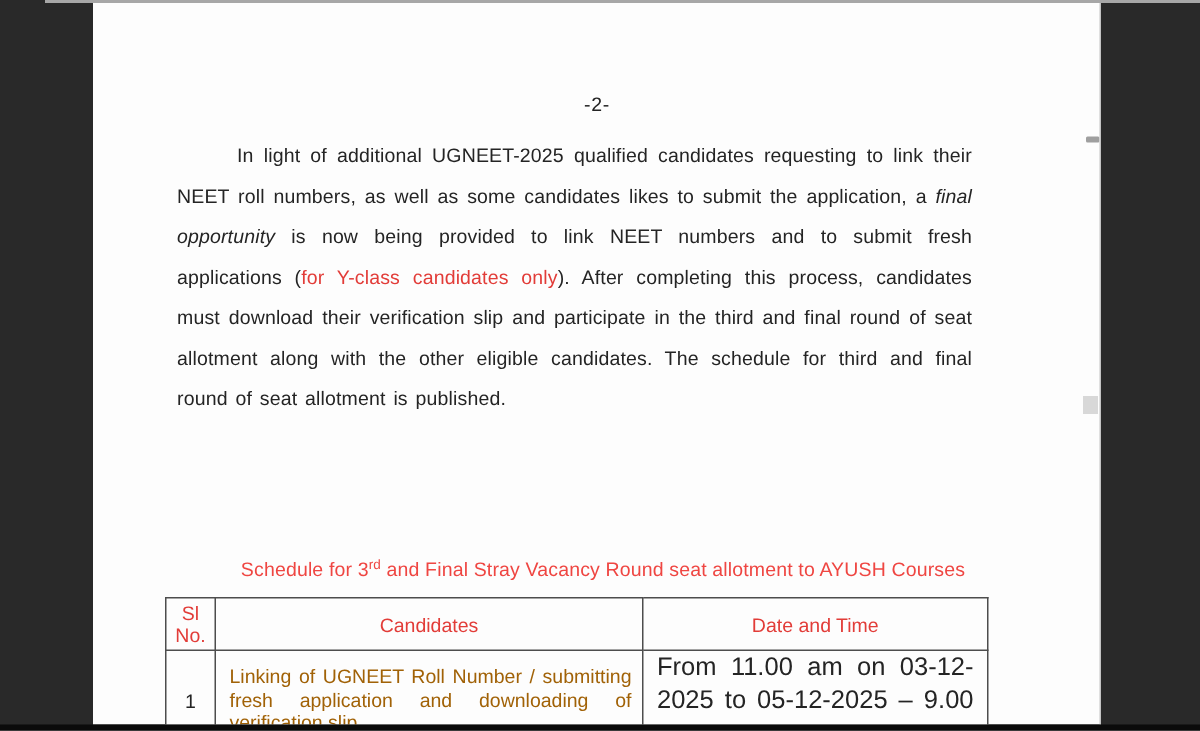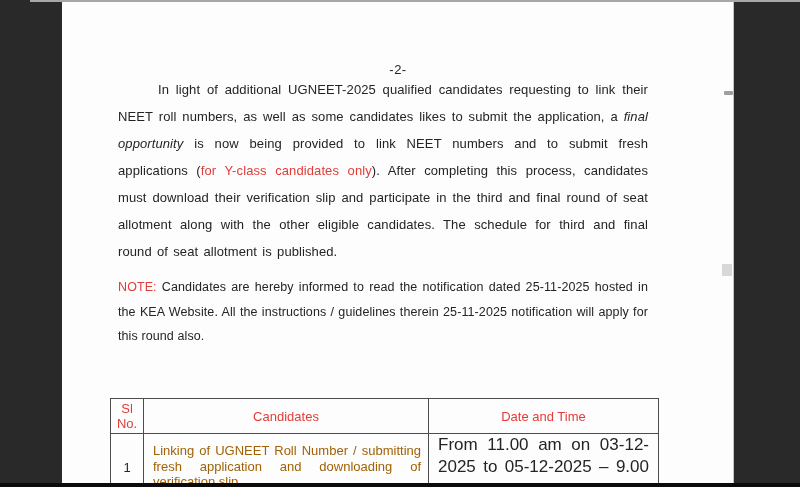--- a/index.html
+++ b/index.html
@@ -32,21 +32,21 @@
     border-right: 1px solid #c3c3c3;
     overflow: hidden;
     z-index: 3;
   }
   .page-number {
     position: absolute; top: 60px; left: 0; width: 672px;
     text-align: center; font-size: 13px; color: #242424;
     letter-spacing: 0.5px;
   }
   .body-paragraph {
-    position: absolute; top: 74px; left: 56px; width: 530px;
+    position: absolute; top: 88px; left: 56px; width: 530px;
     font-size: 13px; line-height: 27px;
     text-align: justify; text-indent: 40px;
     color: #242424; letter-spacing: 0.1px;
     word-spacing: 1.5px;
   }
   .italic { font-style: italic; }
   .red { color: #e23c38; }
   .note-paragraph {
     position: absolute; top: 273px; left: 56px; width: 530px;
     font-size: 12.5px; line-height: 24.5px;
@@ -112,22 +112,22 @@
 <div class="screen">
   <div class="top-strip"></div>
   <div class="side-bar left"></div>
   <div class="side-bar right"></div>
 
   <div class="doc-page">
     <div class="page-number">-2-</div>
 
     <p class="body-paragraph"><span>In light of additional UGNEET-2025 qualified candidates requesting to link their NEET roll numbers, as well as some candidates likes to submit the application, a </span><span class="italic">final opportunity</span><span> is now being provided to link NEET numbers and to submit fresh applications (</span><span class="red">for Y-class candidates only</span><span>). After completing this process, candidates must download their verification slip and participate in the third and final round of seat allotment along with the other eligible candidates. The schedule for third and final round of seat allotment is published.</span></p>
 
-    <p class="note-paragraph"><span class="red">NOTE:</span><span> Candidates are hereby informed to read the notification dated 25-11-2025 hosted in the KEA Website. All the instructions / guidelines therein 25-11-2025 notification will apply for this round also.</span></p>
 
+    <div class="schedule-heading"><span>Schedule for 3</span><sup>rd</sup><span> and Final Stray Vacancy Round seat allotment to AYUSH Courses</span></div>
 
     <table class="schedule-table">
       <colgroup>
           <col class="col-sl">
           <col class="col-part">
           <col class="col-date">
         </colgroup>
       <thead>
         <tr>
           <th>Sl No.</th>

